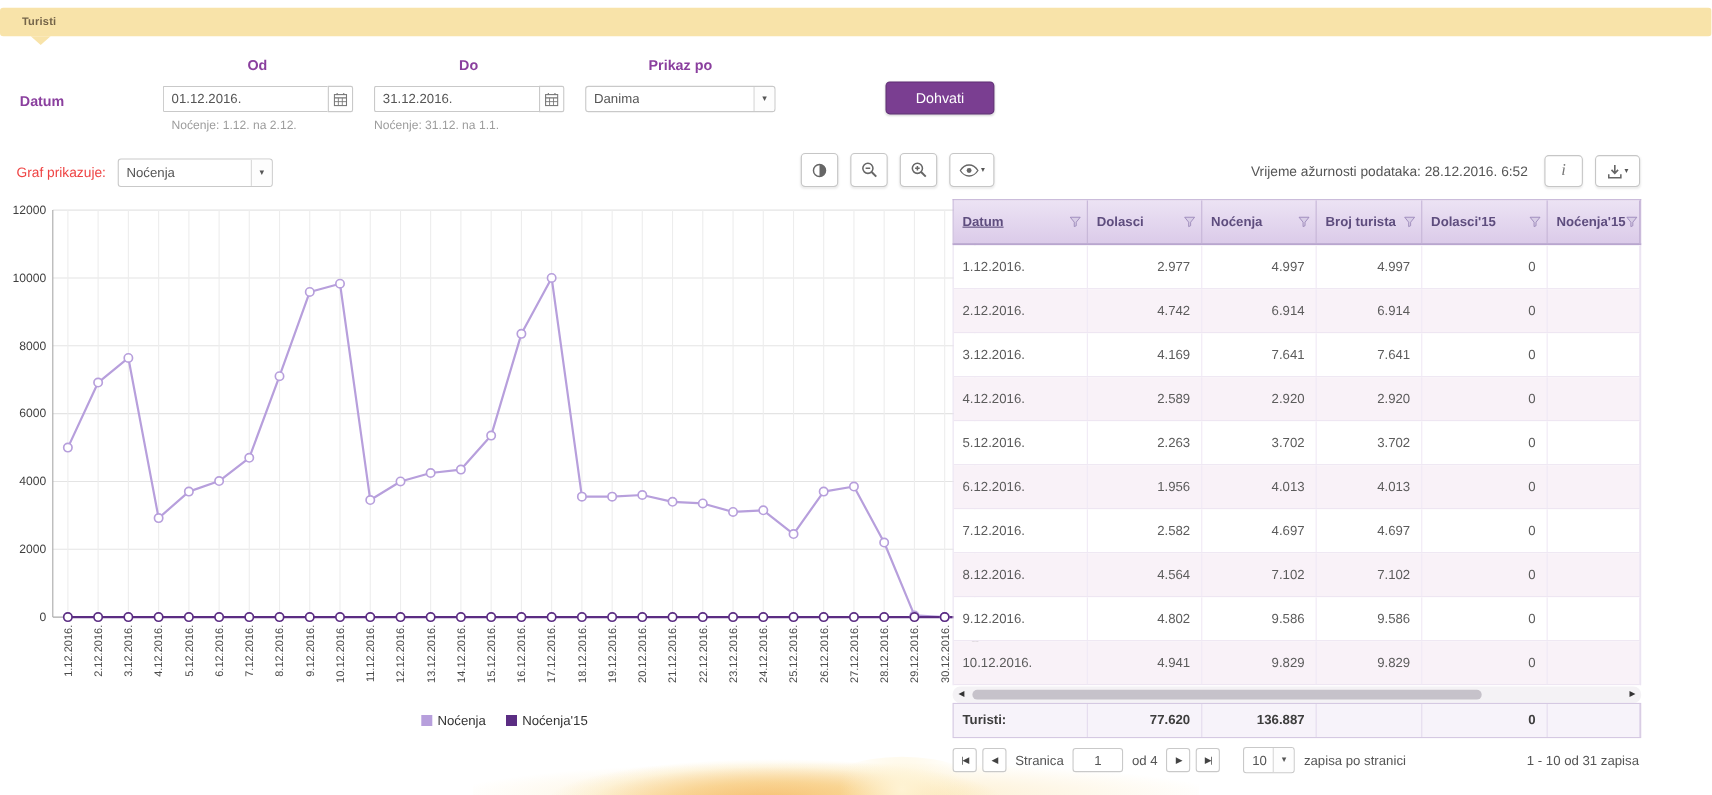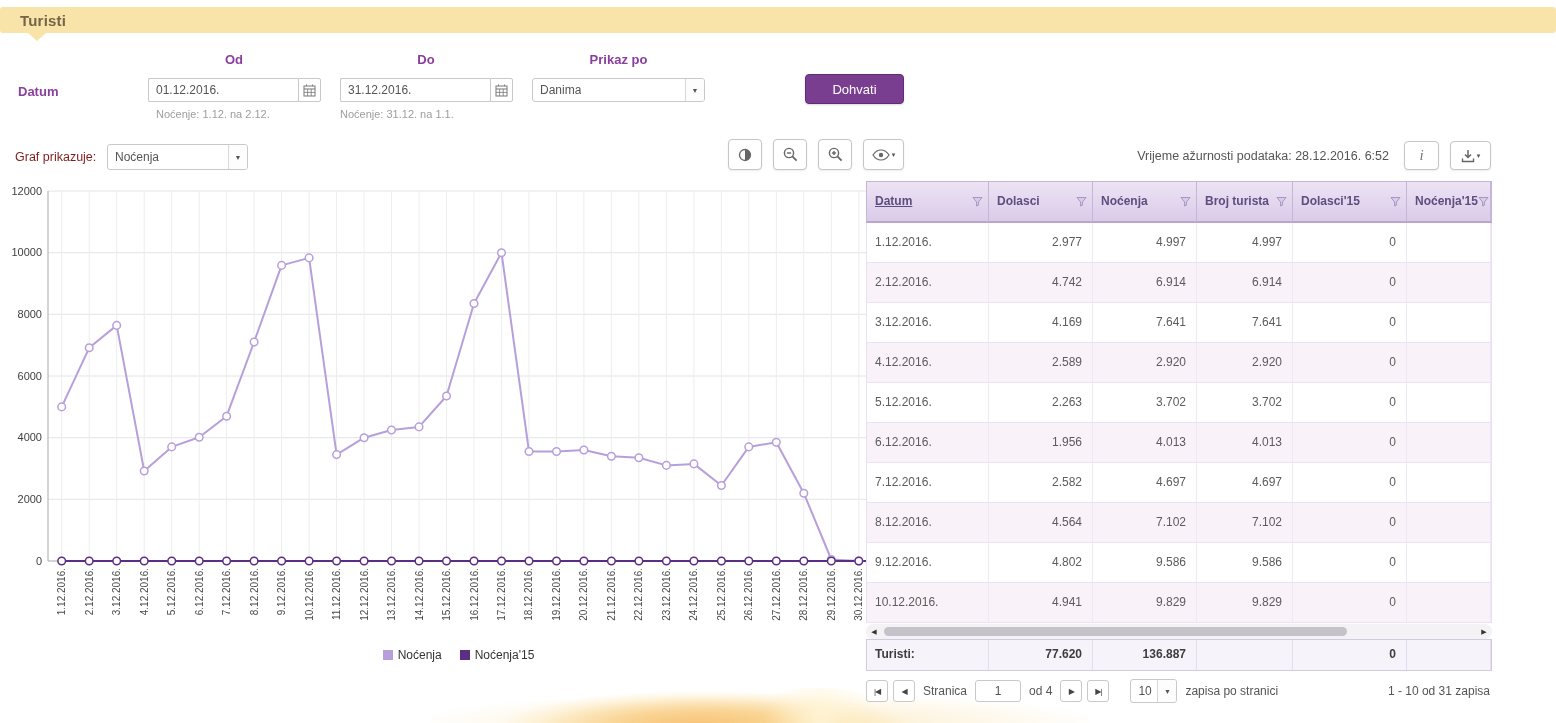--- a/index.html
+++ b/index.html
@@ -12,21 +12,21 @@
   .b1{left:470px;top:676px;width:470px;height:47px;
       background:radial-gradient(ellipse 55% 100% at 50% 110%, rgba(242,163,74,.95) 0%, rgba(247,197,120,.8) 35%, rgba(252,231,180,.35) 65%, rgba(255,255,255,0) 80%)}
   .b2{left:430px;top:694px;width:660px;height:29px;
       background:radial-gradient(ellipse at 50% 100%, rgba(250,219,148,.55), rgba(255,255,255,0) 75%)}
   .b3{left:745px;top:688px;width:150px;height:60px;border-radius:50%;
       background:radial-gradient(circle, rgba(255,245,216,.9), rgba(255,245,216,0) 70%)}
 
   
   .tab-bar{position:absolute;z-index:2;left:0;top:7px;width:1556px;height:26px;background:#f8e3a9;
     display:flex;align-items:center;padding-left:20px;border-radius:3px}
-  .tab-label{color:#746449;font-weight:bold;font-size:15px;letter-spacing:.2px;cursor:pointer}
+  .tab-label{color:#746449;font-weight:bold;font-size:10px;letter-spacing:.2px;cursor:pointer}
   .tab-arrow{position:absolute;z-index:2;left:28px;top:33px;width:0;height:0;
     border-left:9px solid transparent;border-right:9px solid transparent;border-top:8px solid #f8e3a9}
 
   
   .f-lbl{position:absolute;z-index:2;color:#8a3f9e;font-weight:bold;font-size:13px;text-align:center}
   .lbl-datum{left:18px;top:84px;text-align:left}
   .lbl-od{left:148px;top:52px;width:172px}
   .lbl-do{left:340px;top:52px;width:172px}
   .lbl-prikaz{left:532px;top:52px;width:173px}
   .date-group{position:absolute;z-index:2;display:flex;height:24px}
@@ -44,21 +44,21 @@
   .sel-txt{padding-left:7px;white-space:nowrap;overflow:hidden}
   .sel-arrow{width:19px;align-self:stretch;border-left:1px solid #d8d8d8;display:flex;align-items:center;
     justify-content:center;font-size:7px;color:#555;background:#fdfdfd;flex:none}
   .prikaz-select{position:absolute;z-index:2;left:532px;top:78px;width:173px;height:24px}
   .dohvati{position:absolute;z-index:2;left:805px;top:74px;width:99px;height:30px;background:#7a3e91;
     color:#fff;border:1px solid #5f2d75;border-radius:4px;font-size:13px;cursor:pointer;
     font-family:"Liberation Sans",sans-serif;box-shadow:0 1px 2px rgba(0,0,0,.15)}
 
   
   .chart-panel{position:absolute;z-index:1;left:0;top:136px;width:912px;height:560px}
-  .graf-lbl{position:absolute;left:15px;top:14px;color:#7f1d1d;font-size:12.5px}
+  .graf-lbl{position:absolute;left:15px;top:14px;color:#ef4444;font-size:12.5px}
   .graf-select{position:absolute;left:107px;top:8px;width:141px;height:26px}
   .chart-toolbar{position:absolute;left:728px;top:3px;display:flex;gap:11px}
   .tool-btn{height:31px;width:34px;border:1px solid #c6c6c6;border-radius:4px;background:#fff;
     box-shadow:0 1px 2px rgba(0,0,0,.08);display:flex;align-items:center;justify-content:center;
     gap:2px;cursor:pointer;padding:0}
   .tool-btn.wide{width:41px}
   .caret{font-size:7px;color:#555;line-height:1}
   #chart-svg{position:absolute;left:12px;top:46px}
   .ytick{font-family:"Liberation Sans",sans-serif;font-size:11px;fill:#3f3f3f}
   .xtick{font-family:"Liberation Sans",sans-serif;font-size:10px;fill:#4a4a4a}

